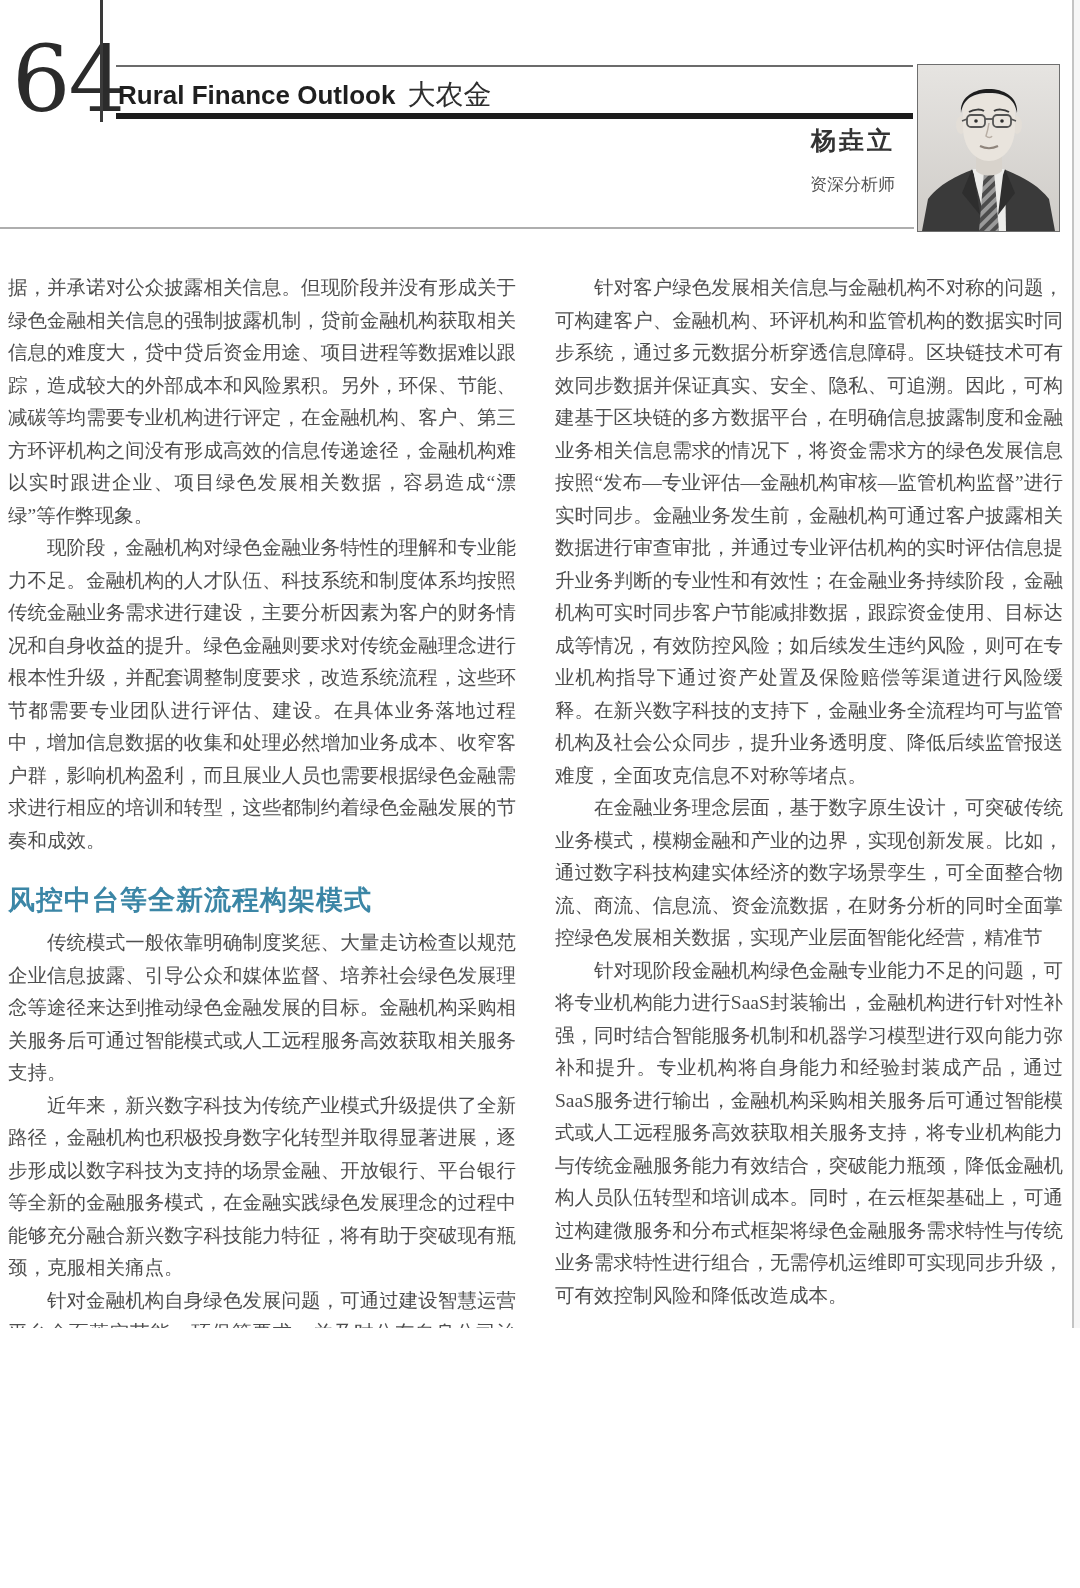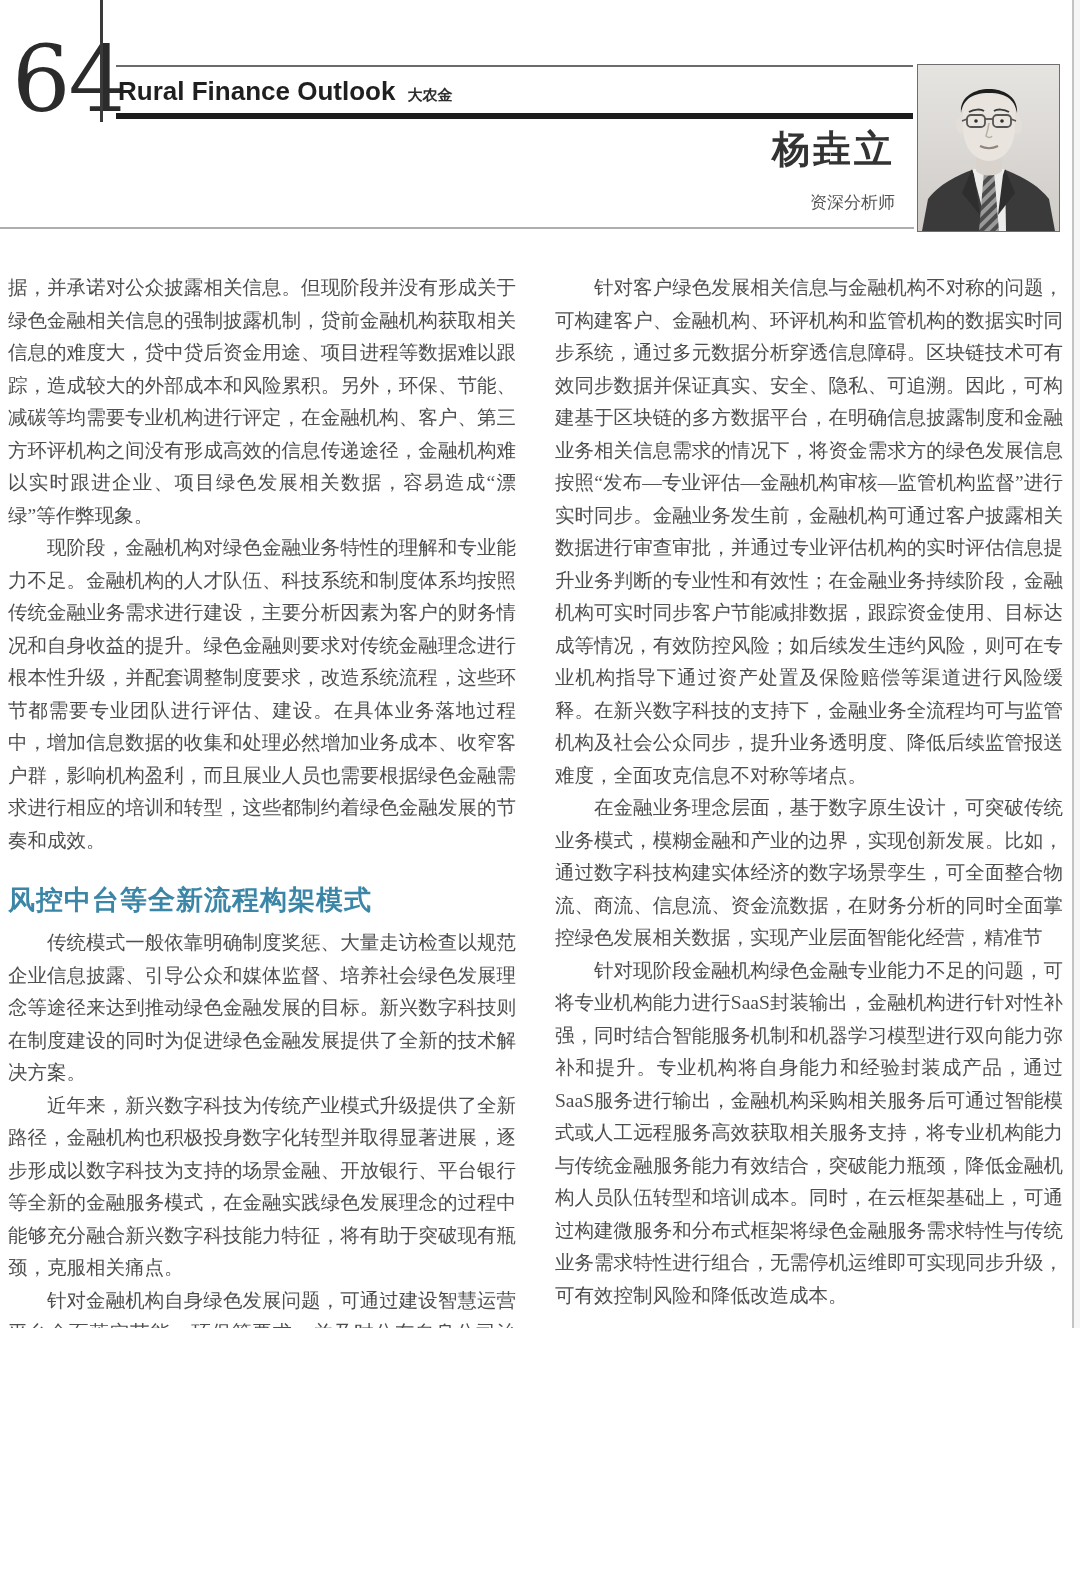--- a/index.html
+++ b/index.html
@@ -21,30 +21,30 @@
   }
   .rule-thin{
     position:absolute;left:116px;top:65px;width:797px;height:2px;background:#6b6b6b;
   }
   .journal-line{
     position:absolute;left:118px;top:76px;width:790px;
     font-family:"Liberation Sans","DejaVu Sans",sans-serif;
     white-space:nowrap;
   }
   .journal-en{font-size:26px;font-weight:bold;color:#1f1f1f;letter-spacing:0;}
-  .journal-cn{font-size:15px;font-weight:700;color:#2e2e2e;margin-left:12px;text-align:center;}
+  .journal-cn{font-size:28px;font-weight:400;color:#2e2e2e;margin-left:12px;text-align:center;}
   .rule-thick{
     position:absolute;left:116px;top:113px;width:797px;height:6px;background:#1c1c1c;
   }
   .author-block{
     position:absolute;left:560px;top:124px;width:335px;text-align:right;
   }
   .author-name{
     font-family:"Liberation Sans","DejaVu Sans",sans-serif;
-    font-size:38px;font-weight:600;color:#333333;letter-spacing:3px;
+    font-size:25px;font-weight:600;color:#333333;letter-spacing:3px;
   }
   .author-sub{
     margin-top:14px;
     font-family:"Liberation Sans","DejaVu Sans",sans-serif;
     font-size:17px;color:#555555;line-height:27px;
   }
   .author-photo{
     position:absolute;left:917px;top:64px;width:143px;height:168px;
     border:1px solid #6e6e6e;box-sizing:border-box;background:#d9d7d4;
   }
@@ -146,21 +146,21 @@
 
   <div class="header-bottom-rule"></div>
 
   <div class="page-edge-strip"></div>
   <div class="page-edge-line"></div>
 
   <div class="col col-left">
     <p class="para no-indent">据，并承诺对公众披露相关信息。但现阶段并没有形成关于绿色金融相关信息的强制披露机制，贷前金融机构获取相关信息的难度大，贷中贷后资金用途、项目进程等数据难以跟踪，造成较大的外部成本和风险累积。另外，环保、节能、减碳等均需要专业机构进行评定，在金融机构、客户、第三方环评机构之间没有形成高效的信息传递途径，金融机构难以实时跟进企业、项目绿色发展相关数据，容易造成“漂绿”等作弊现象。</p>
     <p class="para">现阶段，金融机构对绿色金融业务特性的理解和专业能力不足。金融机构的人才队伍、科技系统和制度体系均按照传统金融业务需求进行建设，主要分析因素为客户的财务情况和自身收益的提升。绿色金融则要求对传统金融理念进行根本性升级，并配套调整制度要求，改造系统流程，这些环节都需要专业团队进行评估、建设。在具体业务落地过程中，增加信息数据的收集和处理必然增加业务成本、收窄客户群，影响机构盈利，而且展业人员也需要根据绿色金融需求进行相应的培训和转型，这些都制约着绿色金融发展的节奏和成效。</p>
     <h2 class="section-heading">风控中台等全新流程构架模式</h2>
-    <p class="para">传统模式一般依靠明确制度奖惩、大量走访检查以规范企业信息披露、引导公众和媒体监督、培养社会绿色发展理念等途径来达到推动绿色金融发展的目标。新兴数字科技则在制度建设的同时为促进绿色金融发展提供了全新的技术解决方案。</p>
+    <p class="para">传统模式一般依靠明确制度奖惩、大量走访检查以规范企业信息披露、引导公众和媒体监督、培养社会绿色发展理念等途径来达到推动绿色金融发展的目标。金融机构采购相关服务后可通过智能模式或人工远程服务高效获取相关服务支持。</p>
     <p class="para">近年来，新兴数字科技为传统产业模式升级提供了全新路径，金融机构也积极投身数字化转型并取得显著进展，逐步形成以数字科技为支持的场景金融、开放银行、平台银行等全新的金融服务模式，在金融实践绿色发展理念的过程中能够充分融合新兴数字科技能力特征，将有助于突破现有瓶颈，克服相关痛点。</p>
     <p class="para">针对金融机构自身绿色发展问题，可通过建设智慧运营平台全面落实节能、环保等要求，并及时公布自身公司治理、社会责任等相关信息，提升品牌价值。物联网技术感知声、光、电、温度、湿度等要素已相对成熟，但现阶段并没有形成关于绿色金融相关信息的强制披露机制，实现节能环保。同时通过构建数据中台、运营中台、营销中台、风控中台等全新流程构架模式，打造高效率、低能耗的展业模</p>
   </div>
 
   <div class="col col-right">
     <p class="para">针对客户绿色发展相关信息与金融机构不对称的问题，可构建客户、金融机构、环评机构和监管机构的数据实时同步系统，通过多元数据分析穿透信息障碍。区块链技术可有效同步数据并保证真实、安全、隐私、可追溯。因此，可构建基于区块链的多方数据平台，在明确信息披露制度和金融业务相关信息需求的情况下，将资金需求方的绿色发展信息按照“发布—专业评估—金融机构审核—监管机构监督”进行实时同步。金融业务发生前，金融机构可通过客户披露相关数据进行审查审批，并通过专业评估机构的实时评估信息提升业务判断的专业性和有效性；在金融业务持续阶段，金融机构可实时同步客户节能减排数据，跟踪资金使用、目标达成等情况，有效防控风险；如后续发生违约风险，则可在专业机构指导下通过资产处置及保险赔偿等渠道进行风险缓释。在新兴数字科技的支持下，金融业务全流程均可与监管机构及社会公众同步，提升业务透明度、降低后续监管报送难度，全面攻克信息不对称等堵点。</p>
     <p class="para">在金融业务理念层面，基于数字原生设计，可突破传统业务模式，模糊金融和产业的边界，实现创新发展。比如，通过数字科技构建实体经济的数字场景孪生，可全面整合物流、商流、信息流、资金流数据，在财务分析的同时全面掌控绿色发展相关数据，实现产业层面智能化经营，精准节</p>
     <p class="para">针对现阶段金融机构绿色金融专业能力不足的问题，可将专业机构能力进行SaaS封装输出，金融机构进行针对性补强，同时结合智能服务机制和机器学习模型进行双向能力弥补和提升。专业机构将自身能力和经验封装成产品，通过SaaS服务进行输出，金融机构采购相关服务后可通过智能模式或人工远程服务高效获取相关服务支持，将专业机构能力与传统金融服务能力有效结合，突破能力瓶颈，降低金融机构人员队伍转型和培训成本。同时，在云框架基础上，可通过构建微服务和分布式框架将绿色金融服务需求特性与传统业务需求特性进行组合，无需停机运维即可实现同步升级，可有效控制风险和降低改造成本。</p>
   </div>
 

